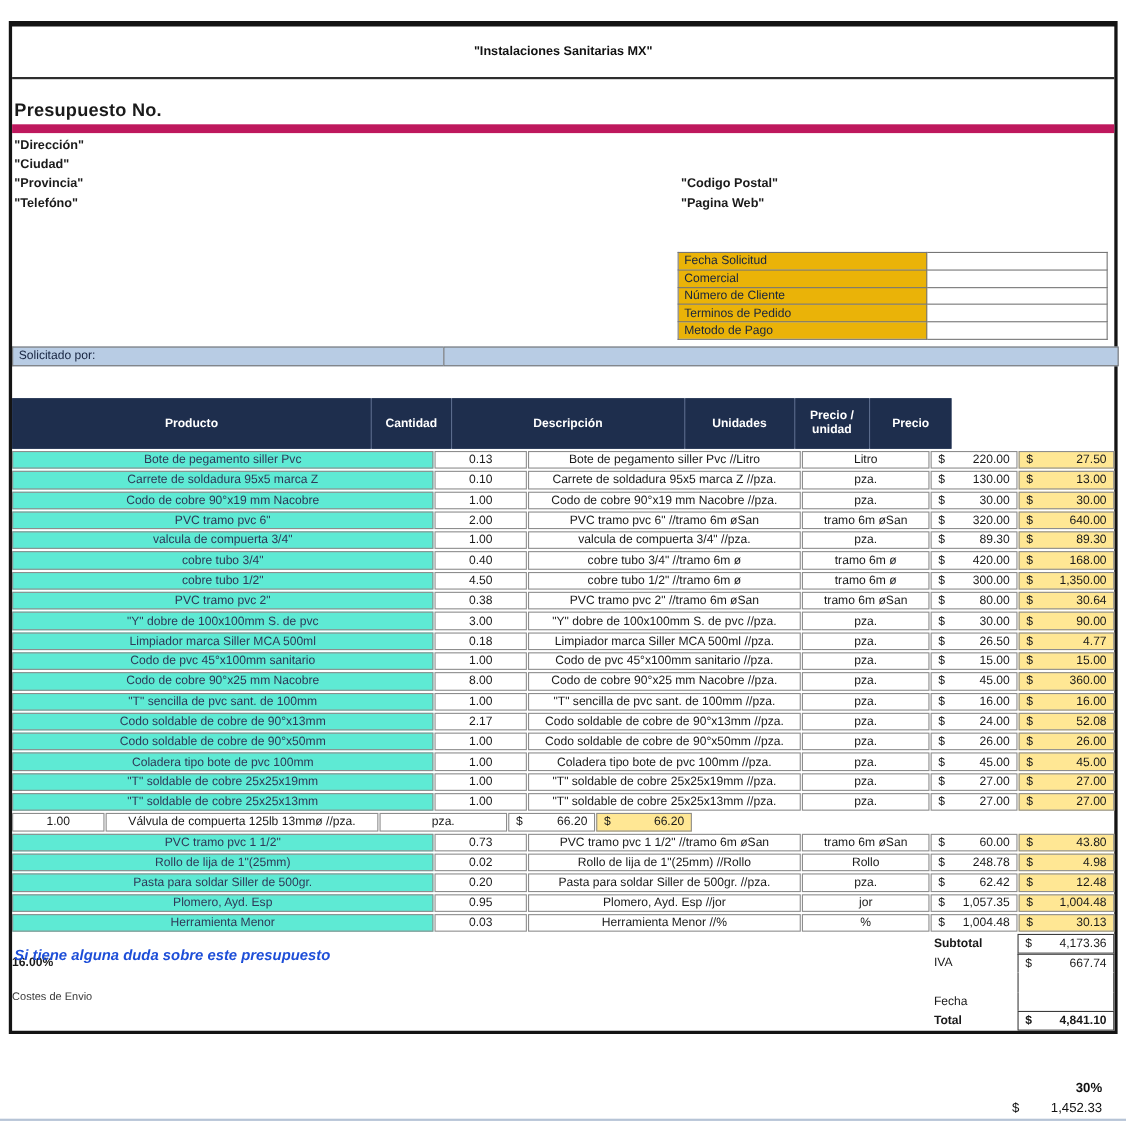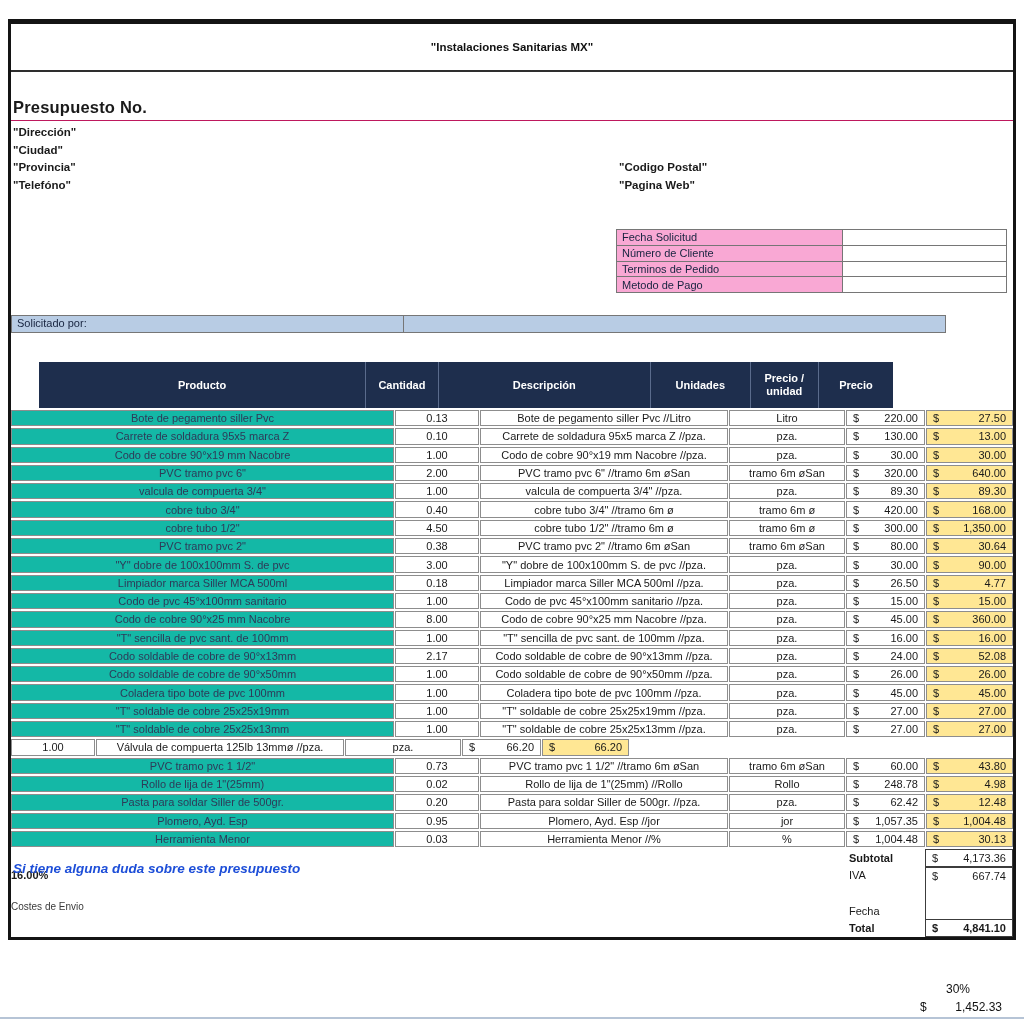--- a/index.html
+++ b/index.html
@@ -14,75 +14,75 @@
   }
   
   .banner {
     position:absolute; left:0; top:0; width:100%; height:48px;
     border-bottom:2px solid #2e2e2e; display:flex; align-items:center; justify-content:center;
     font-size:11.5px; font-weight:bold; color:#111;
   }
   
   .quote-row {
     position:absolute; left:0; top:48px; width:100%; height:49px;
-    border-bottom:1px solid #be185d; display:flex; align-items:flex-end;
+    border-bottom:8px solid #be185d; display:flex; align-items:flex-end;
   }
   .quote-title { font-size:16.5px; font-weight:bold; padding:0 0 3px 2px; letter-spacing:.2px; }
   
   .contact-left { position:absolute; left:2px; top:100px; }
   .contact-right { position:absolute; left:608px; top:135px; }
   .contact-line { height:17.5px; line-height:17.5px; font-size:11.5px; font-weight:bold; white-space:nowrap; }
   
   .req-table { position:absolute; left:605px; top:205px; width:391px; border-collapse:collapse; }
   .req-table td { border:1px solid #767676; height:15.8px; font-size:11px; padding:0 0 0 5px; }
-  .req-table td.rlabel { background:#f9a8d4; color:#16233f; width:227px;margin-top:40px; }
+  .req-table td.rlabel { background:#eab308; color:#16233f; width:227px;margin-top:40px; }
   .req-table td.rvalue { background:#ffffff; width:164px; }
   
-  .sol-bar { position:absolute; left:0; top:291px; width:935px; height:18px; display:flex; }
+  .sol-bar { position:absolute; left:0; top:291px; width:1006px; height:18px; display:flex; }
   .sol-label {
     width:392px; background:#b8cce4; border:1px solid #767676; border-right:none;
     font-size:11px; line-height:15px; padding-left:5px; color:#16233f;
   }
   .sol-value { flex:1; background:#b8cce4; border:1px solid #767676; }
   
   .thead {
     position:absolute; left:0; top:338px; width:854px; height:46px;
-    display:flex; gap:1px; background:#5a6b8c;margin-left:28px;
+    display:flex; gap:1px; background:#5a6b8c;
   }
   .th {
     background:#1e2e4d; color:#fff; font-size:11px; font-weight:bold;
     display:flex; align-items:center; justify-content:center; text-align:center; line-height:13px;
   }
   .w-prod{width:383px;} .w-cant{width:84px;} .w-desc{width:248px;}
   .w-unid{width:116px;} .w-pu{width:79px;} .w-pr{width:87px;}
   .tbody { position:absolute; left:0; top:386px; width:1002px; }
   .trow { display:flex; gap:1px; height:16.3px; margin-bottom:2px; }
   .td {
     border:1px solid #8d8d8d; font-size:11px; line-height:14px;
     display:flex; align-items:center; justify-content:center; background:#fff; white-space:nowrap; overflow:hidden;
   }
-  .td-prod { background:#14b8a6; color:#2e3a58; }
+  .td-prod { background:#5eead4; color:#2e3a58; }
   .td-pu, .td-pr { justify-content:space-between; padding:0 6px; }
   .td-pr { background:#ffe794; }
   
   .summary { position:absolute; left:0; top:825px; width:1002px; }
   .srow { display:flex; height:17.6px; align-items:center; font-size:11px; }
   .s-left { width:834px; padding-right:4px; }
   .s-mid { width:80px; padding-left:4px; white-space:nowrap; }
   .s-val { width:88px; height:100%; display:flex; align-items:center; justify-content:space-between; padding:0 6px; }
   .bold { font-weight:bold; }
   .small-gray { font-size:10px; color:#3a3a3a;margin-top:28px; }
   .box-full { border:1px solid #3c3c3c; background:#fff; }
   .box-open { border:1px solid #3c3c3c; border-bottom:none; background:#fff; }
   .box-sides { border-left:1px solid #3c3c3c; border-right:1px solid #3c3c3c; background:#fff; }
   
   .note { position:absolute; left:2px; top:836px; font-size:13.5px; font-weight:bold; font-style:italic; line-height:17px; color:#1d4ed8; }
   
   .bottom-extra { position:absolute; left:914px; top:982px; width:94px; font-size:12px; color:#111; }
-  .be-percent { text-align:center; padding-right:6px; }
+  .be-percent { text-align:right; padding-right:6px;font-weight:bold; }
   .be-amount { display:flex; justify-content:space-between; padding:0 6px; margin-top:4px; }
   .bottom-line { position:absolute; left:0; top:1017px; width:1024px; height:2px; background:#b6c4d6; }
 </style>
 </head>
 <body>
 
 <div class="canvas">
   <div class="doc">
 
     <div class="banner">
@@ -104,20 +104,24 @@
       <div class="contact-line">"Pagina Web"</div>
     </div>
 
     <table class="req-table">
       <tbody>
       <tr>
         <td class="rlabel">Fecha Solicitud</td>
         <td class="rvalue"></td>
       </tr>
 
+      <tr>
+        <td class="rlabel">Comercial</td>
+        <td class="rvalue"></td>
+      </tr>
 
       <tr>
         <td class="rlabel">Número de Cliente</td>
         <td class="rvalue"></td>
       </tr>
 
       <tr>
         <td class="rlabel">Terminos de Pedido</td>
         <td class="rvalue"></td>
       </tr>

